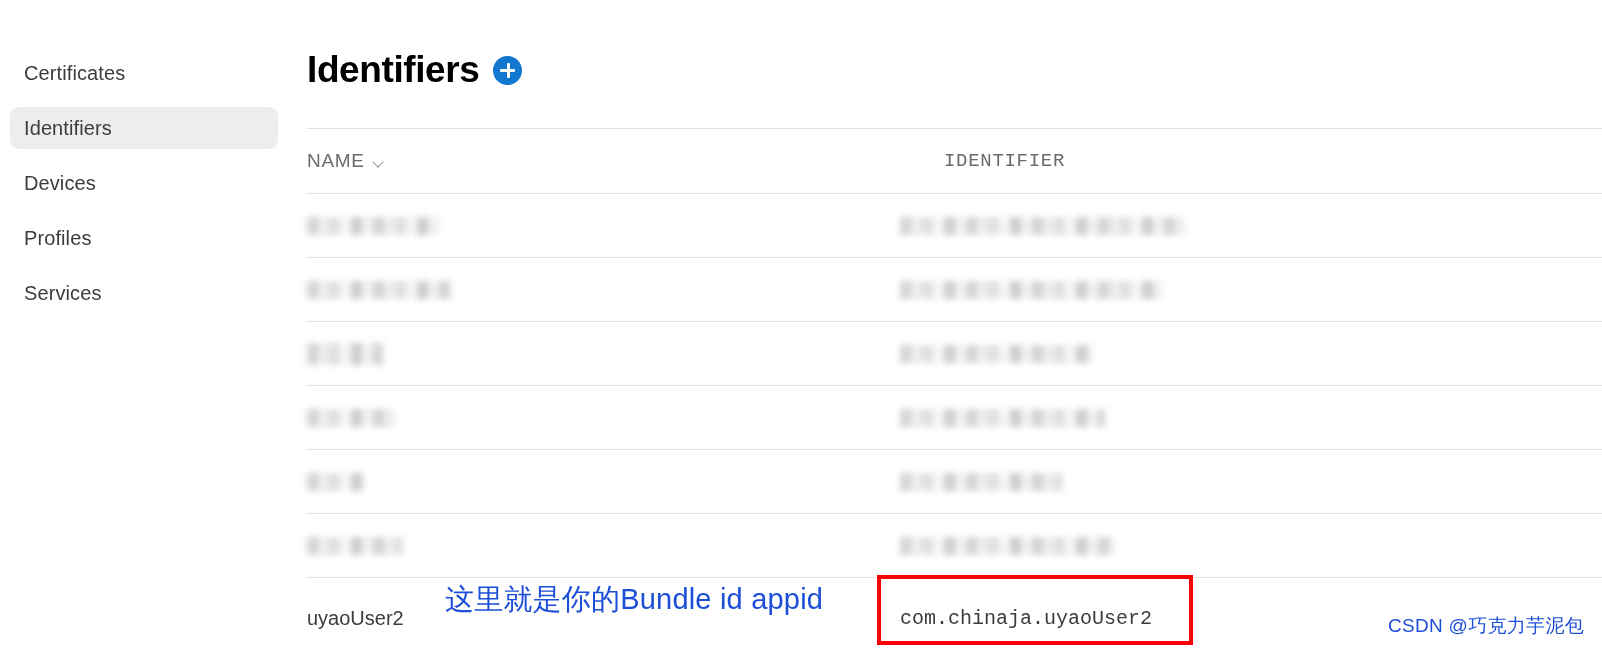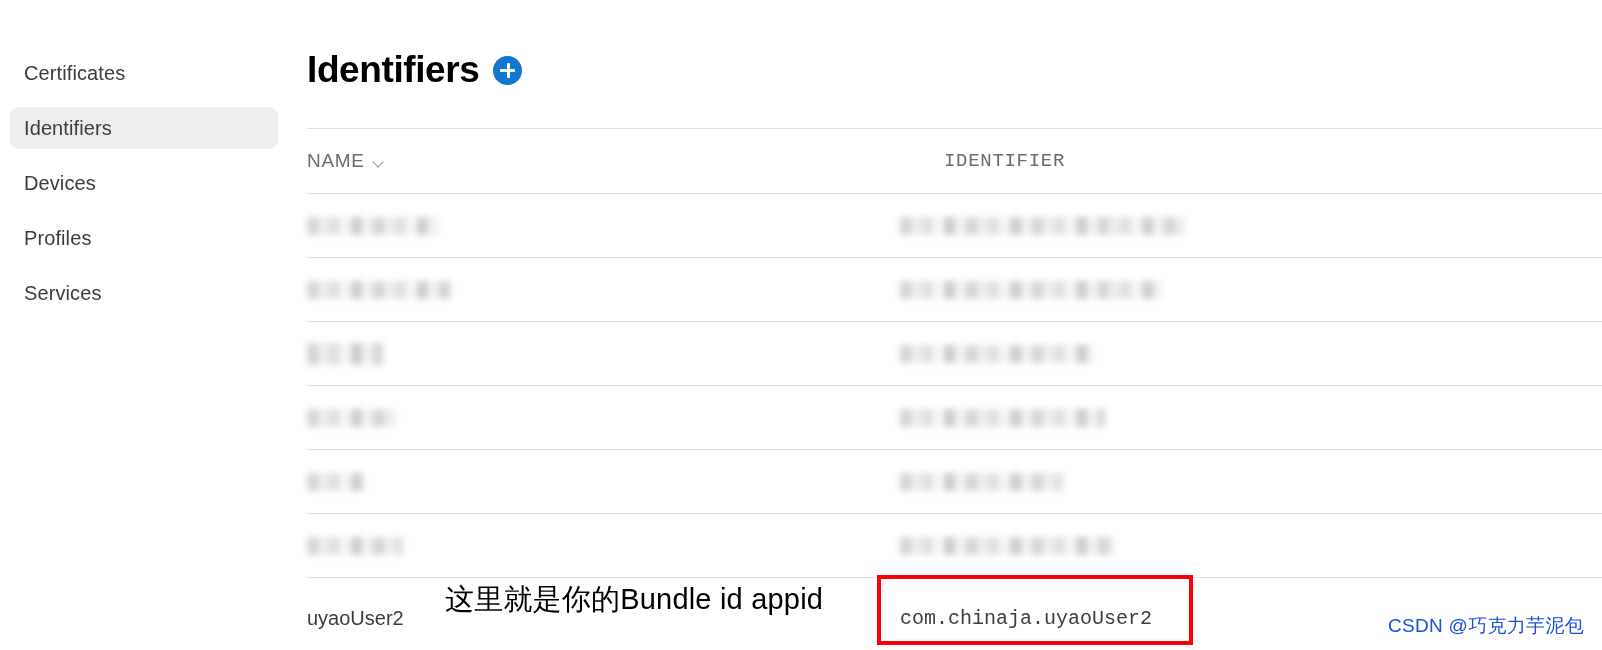--- a/index.html
+++ b/index.html
@@ -184,21 +184,21 @@
     filter: blur(3.2px);
     opacity: 0.92;
   }
   .redacted.tall {
     height: 22px;
   }
 
   
   .annotation {
     position: absolute;
-    color: #000000;
+    color: #1d4ed8;
     font-size: 29px;
     white-space: nowrap;
     letter-spacing: 0.2px;
   }
   .red-box {
     position: absolute;
     border: 4px solid #fb0007;
     box-sizing: border-box;
     pointer-events: none;
   }

